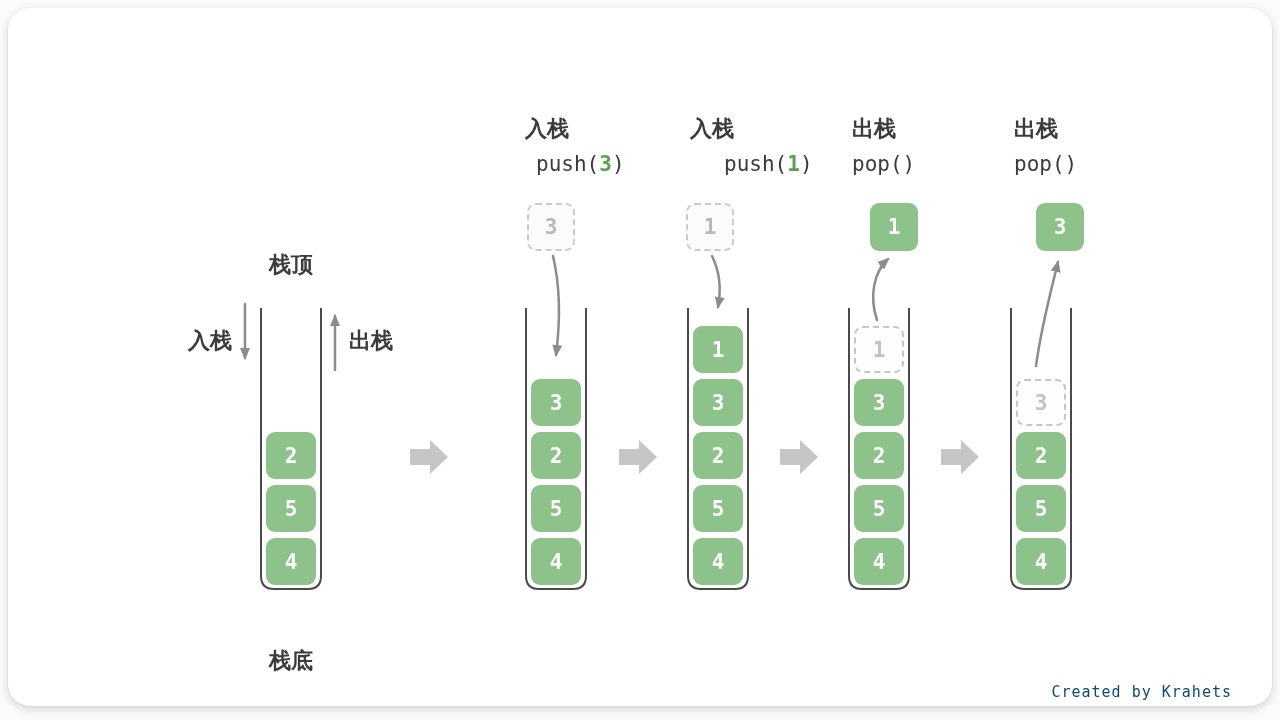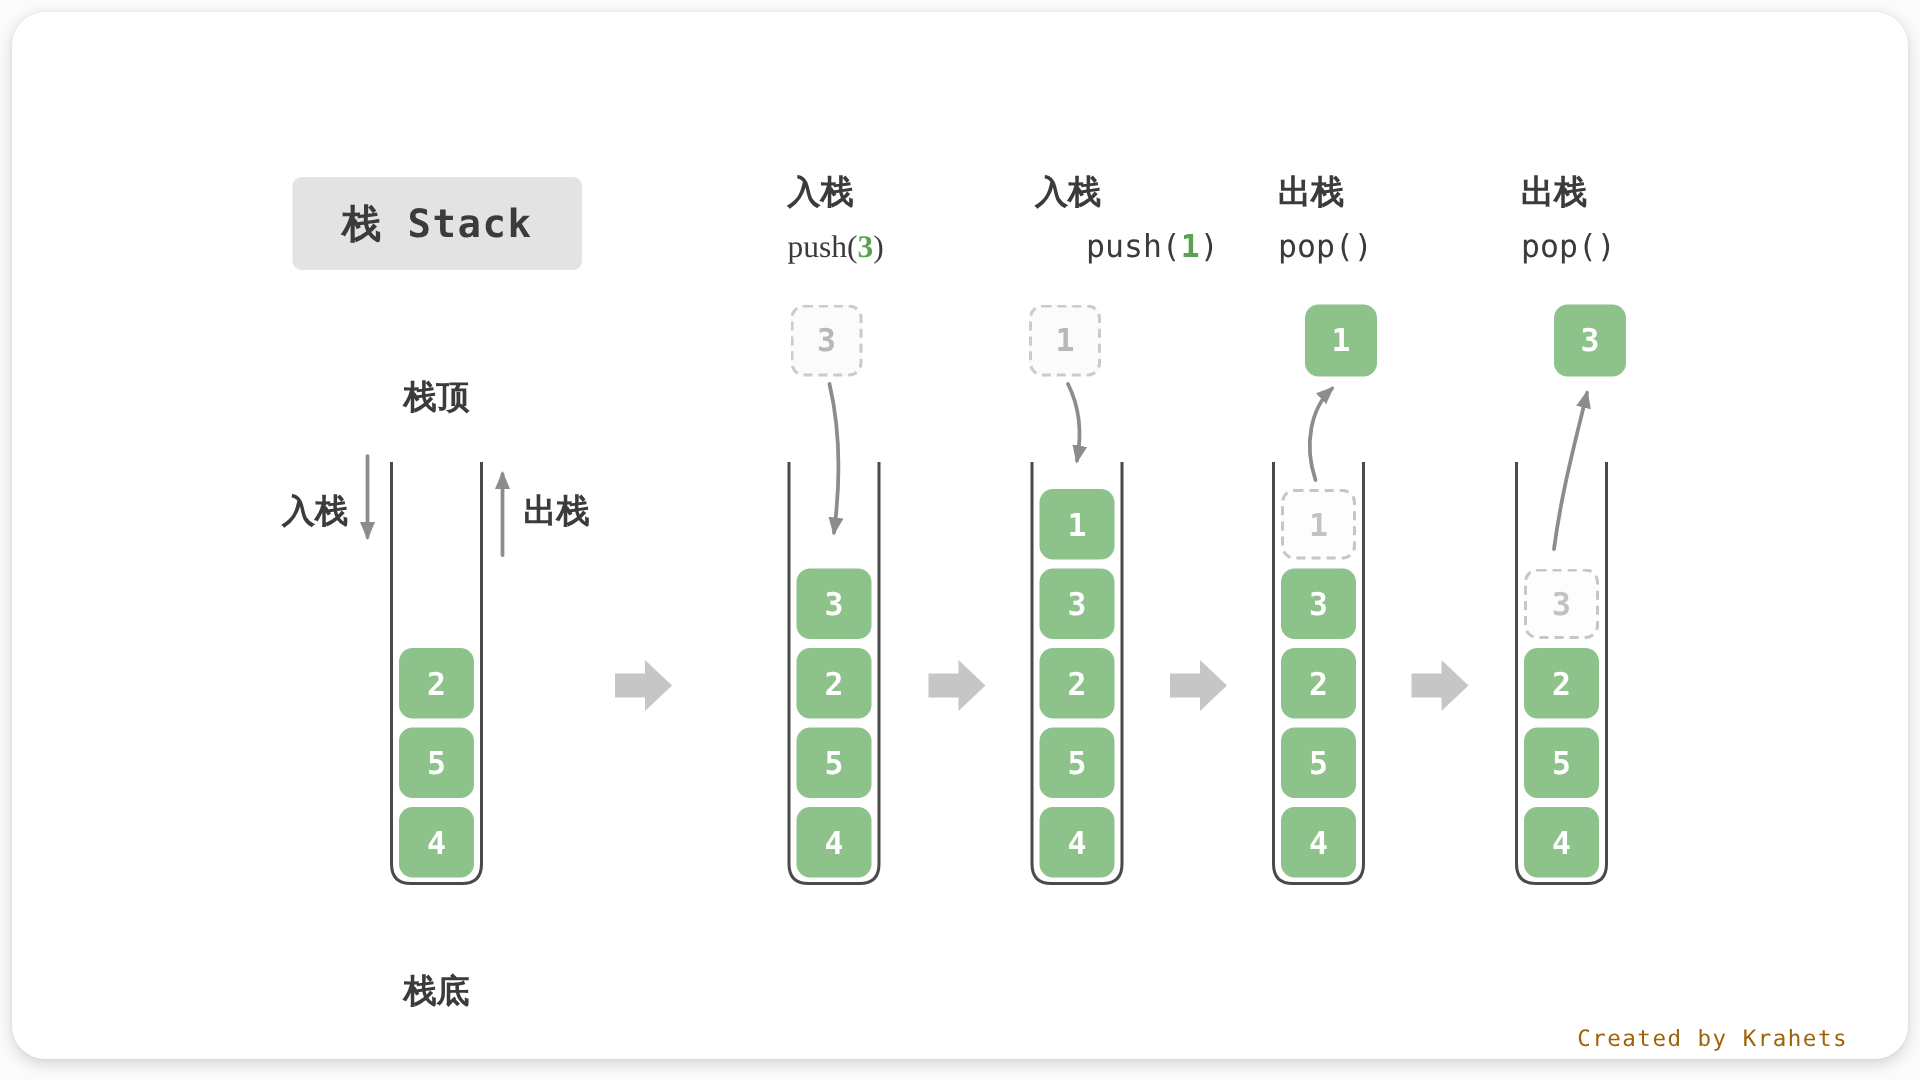--- a/index.html
+++ b/index.html
@@ -45,49 +45,46 @@
     width:48px;height:48px;border-radius:9px;box-sizing:border-box;
     display:flex;align-items:center;justify-content:center;
     font-family:"DejaVu Sans Mono","Liberation Mono",monospace;
     font-weight:bold;font-size:21px;
   }
   .float-box.dashed{background:#fbfbfb;border:2px dashed #cbcbcb;color:#b8b8b8;}
   .float-box.solid{background:#8dc28a;color:#ffffff;}
   .footer-credit{
     right:40px;top:675px;
     font-family:"DejaVu Sans Mono","Liberation Mono",monospace;
-    font-size:15px;color:#a16207;letter-spacing:1px;
+    font-size:15px;color:#0c4a6e;letter-spacing:1px;
   }
   .overlay{position:absolute;left:0;top:0;pointer-events:none;}
 </style>
 </head>
 <body>
 
 <div class="card">
 
-  <div class="abs title-badge">
-    <span>栈 Stack</span>
-  </div>
 
   <div class="abs cjk-label center62" style="left:252px;top:242px;">栈顶</div>
   <div class="abs cjk-label" style="left:180px;top:318px;">入栈</div>
   <div class="abs cjk-label" style="left:341px;top:318px;">出栈</div>
   <div class="abs cjk-label center62" style="left:252px;top:638px;">栈底</div>
 
   <div class="abs stack-container" style="left:252px;top:300px;">
     <svg width="62" height="282" viewBox="0 0 62 282">
       <path d="M1 0 V268 Q1 281 14 281 H48 Q61 281 61 268 V0" fill="none" stroke="#4a4a4a" stroke-width="2"></path>
     </svg>
     <div class="cell green slotC">2</div>
     <div class="cell green slotD">5</div>
     <div class="cell green slotE">4</div>
   </div>
 
   <div class="abs stage-op" style="left:517px;top:108px;">入栈</div>
-  <div class="abs stage-code" style="left:517px;top:143px;font-family:Liberation Serif, serif;"><span>push(</span><span class="arg">3</span><span>)</span></div>
+  <div class="abs stage-code" style="left:528px;top:143px;"><span>push(</span><span class="arg">3</span><span>)</span></div>
   <div class="abs float-box dashed" style="left:519px;top:195px;">3</div>
   <div class="abs stack-container" style="left:517px;top:300px;">
     <svg width="62" height="282" viewBox="0 0 62 282">
       <path d="M1 0 V268 Q1 281 14 281 H48 Q61 281 61 268 V0" fill="none" stroke="#4a4a4a" stroke-width="2"></path>
     </svg>
     <div class="cell green slotB">3</div>
     <div class="cell green slotC">2</div>
     <div class="cell green slotD">5</div>
     <div class="cell green slotE">4</div>
   </div>

